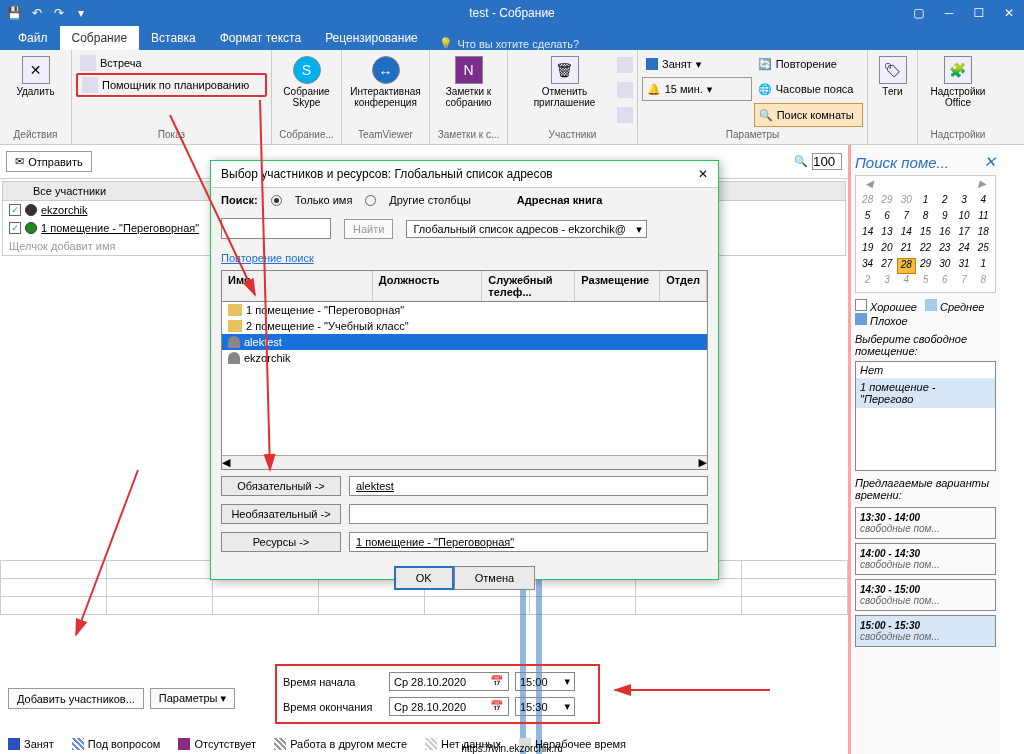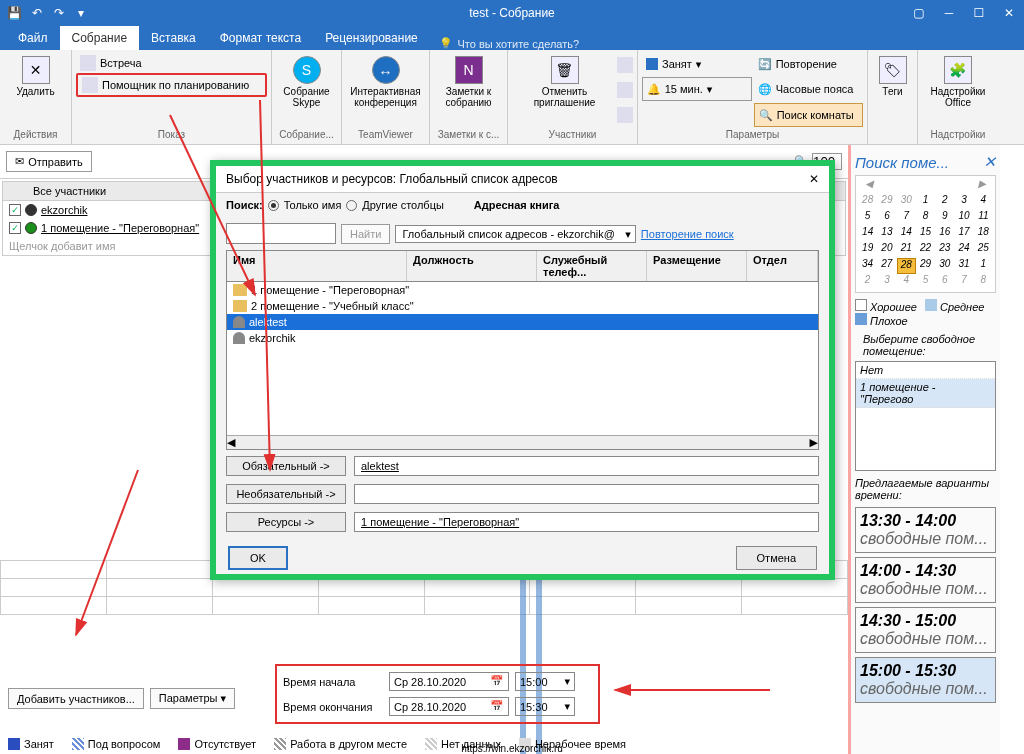--- a/index.html
+++ b/index.html
@@ -47,38 +47,38 @@
 .rp-title { color: #2a70c3; font-size: 15px; padding: 4px 0; display: flex; justify-content: space-between; align-items: center; }
 .calendar { border: 1px solid #ccc; padding: 2px; background: #fff; font-size: 10px; }
 .cal-row { display: flex; }
 .cal-cell { width: 22px; height: 16px; text-align: center; }
 .cal-sel { background: #f4bd3e; border: 1px solid #c08000; }
 .cal-nav { color: #999; }
 .room-legend { margin: 6px 0; font-size: 11px; }
 .room-list { border: 1px solid #888; background: #fff; font-size: 11px; }
 .room-list-item { padding: 2px 4px; border-bottom: 1px dotted #ddd; }
 .room-list-item.sel { background: #d6e6f7; }
-.time-slot { border: 1px solid #888; margin-bottom: 4px; padding: 4px; font-size: 16px; }
+.time-slot { border: 1px solid #888; margin-bottom: 4px; padding: 4px; font-size: 10px; }
 .time-slot.sel { background: #d6e6f7; }
-.dialog { position: absolute; left: 210px; top: 160px; width: 625px; height: 420px; background: #f3f3f3; border: 6px solid #22c55e; box-shadow: 2px 2px 10px rgba(0,0,0,.3); z-index: 10; }
+.dialog { position: absolute; left: 210px; top: 160px; width: 509px; height: 420px; background: #f3f3f3; border: 1px solid #22c55e; box-shadow: 2px 2px 10px rgba(0,0,0,.3); z-index: 10; }
 .dlg-title { padding: 6px 10px; font-size: 12px; display: flex; justify-content: space-between; background: #fff; border-bottom: 1px solid #ccc; }
-.dlg-search { padding: 6px 10px; display: flex; align-items: center; gap: 5px; flex-wrap: wrap; font-size: 11px; }
+.dlg-search { padding: 6px 10px; display: flex; align-items: center; gap: 13px; flex-wrap: wrap; font-size: 11px; }
 .dlg-search input[type=text] { border: 1px solid #888; padding: 2px; width: 110px; }
 .dlg-select { border: 1px solid #888; padding: 2px 20px 2px 6px; background: #fff; position: relative; }
 .dlg-list { background: #fff; border: 1px solid #888; margin: 0 10px; height: 200px; overflow: hidden; position: relative; }
 .dlg-list-head { display: flex; background: #f0f0f0; border-bottom: 1px solid #888; font-size: 11px; font-weight: bold; }
 .dlg-col { padding: 3px 6px; border-right: 1px solid #ccc; }
 .dlg-row { display: flex; align-items: center; padding: 2px 6px; font-size: 11px; gap: 4px; }
 .dlg-row.sel { background: #1a6fd8; color: #fff; }
 .folder-icon { width: 14px; height: 12px; background: #e8c060; display: inline-block; }
 .person-icon { width: 12px; height: 12px; background: #888; border-radius: 50% 50% 0 0; display: inline-block; }
 .dlg-fields { padding: 6px 10px; display: grid; grid-template-columns: 120px 1fr; gap: 8px; }
 .dlg-fbtn { border: 1px solid #888; background: #eaeaea; padding: 3px 6px; font-size: 11px; text-align: center; }
 .dlg-fval { border: 1px solid #888; background: #fff; padding: 3px 6px; font-size: 11px; }
-.dlg-btns { display: flex; gap: 0; justify-content: space-between; padding: 8px 12px; }
+.dlg-btns { display: flex; gap: 0; justify-content: center; padding: 8px 12px; }
 .dlg-btn { border: 1px solid #888; background: #eaeaea; padding: 4px 20px; font-size: 11px; }
 .dlg-btn.primary { border: 2px solid #2a70c3; }
 .arrow { position: absolute; pointer-events: none; z-index: 20; }
 .url-footer { position: absolute; bottom: 0; left: 50%; transform: translateX(-50%); font-size: 10px; }
 .radio { width: 11px; height: 11px; border: 1px solid #666; border-radius: 50%; display: inline-flex; align-items: center; justify-content: center; }
 .radio.on::after { content: ''; width: 5px; height: 5px; background: #333; border-radius: 50%; }
 .underline { text-decoration: underline; }
 </style>
 </head>
 <body>
@@ -402,21 +402,21 @@
           </div>
         </div>
     </div>
     <div class="room-legend">
       <div style="display:flex;gap:8px">
           <span><span class="sq" style="background:#fff;border:1px solid #888;display:inline-block"></span> <span>Хорошее</span></span>
       <span><span class="sq" style="background:#a9cbe8;display:inline-block"></span> <span>Среднее</span></span>
         </div>
       <div><span class="sq" style="background:#6a9ed8;display:inline-block"></span> <span>Плохое</span></div>
     </div>
-    <div style="margin:4px 8px">Выберите свободное помещение:</div>
+    <div style="margin:4px 0">Выберите свободное помещение:</div>
     <div class="room-list" style="height:110px">
       <div class="room-list-item">Нет</div>
       <div class="room-list-item sel">1 помещение - "Перегово</div>
     </div>
     <div style="margin:6px 0">Предлагаемые варианты времени:</div>
     <div id="slots">
         <div class="time-slot"><b>13:30 - 14:00</b><br><span style="color:#666">свободные пом...</span></div>
         <div class="time-slot"><b>14:00 - 14:30</b><br><span style="color:#666">свободные пом...</span></div>
         <div class="time-slot"><b>14:30 - 15:00</b><br><span style="color:#666">свободные пом...</span></div>
         <div class="time-slot sel"><b>15:00 - 15:30</b><br><span style="color:#666">свободные пом...</span></div>

